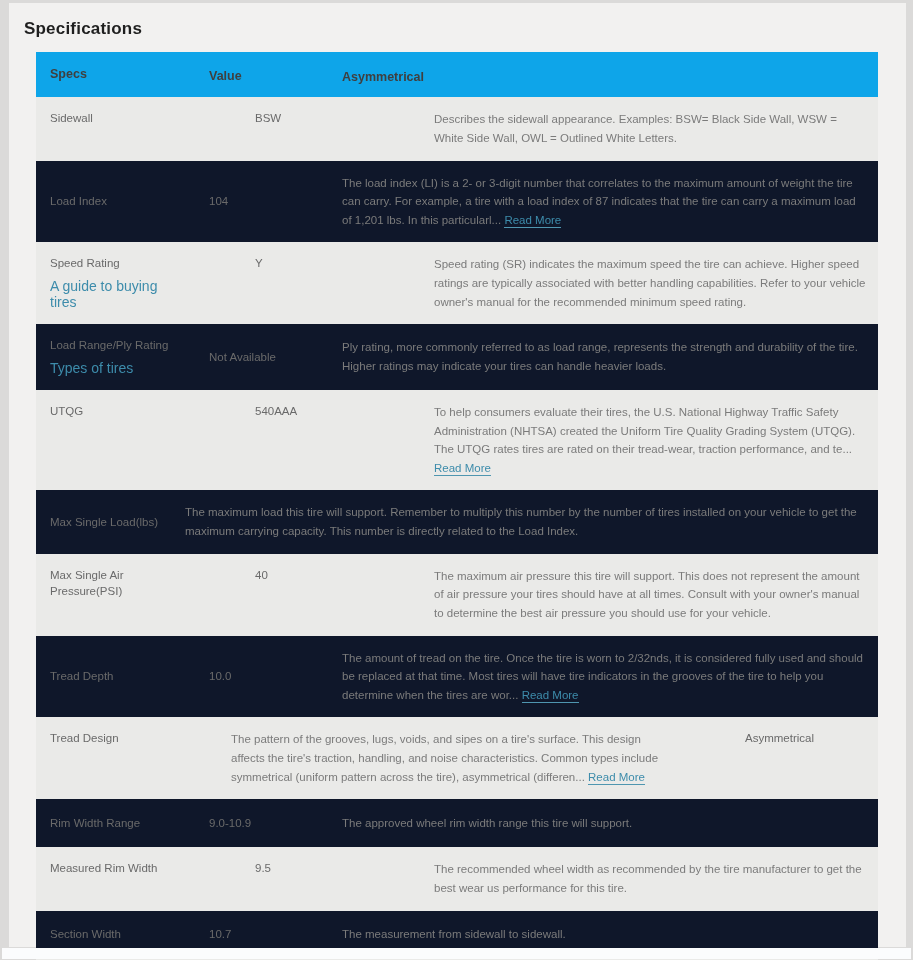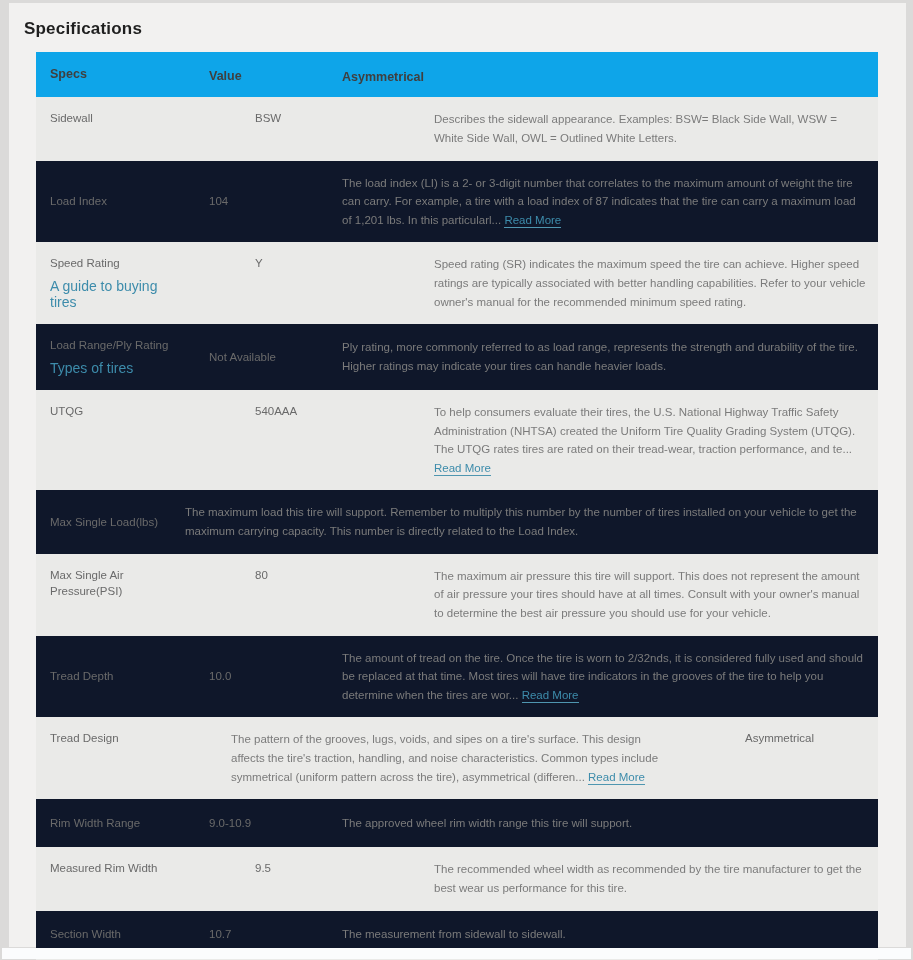--- a/index.html
+++ b/index.html
@@ -120,21 +120,21 @@
         <div class="trow plain">
           <div class="cell col-specs">
             <span class="spec-label">Max Single Load(lbs)</span>
           </div>
           <div class="cell col-desc"><span>The maximum load this tire will support. Remember to multiply this number by the number of tires installed on your vehicle to get the maximum carrying capacity. This number is directly related to the Load Index.</span></div>
         </div>
         <div class="trow shade">
           <div class="cell col-specs">
             <span class="spec-label">Max Single Air Pressure(PSI)</span>
           </div>
-          <div class="cell col-value">80</div>
+          <div class="cell col-value">40</div>
           <div class="cell col-desc"><span>The maximum air pressure this tire will support. This does not represent the amount of air pressure your tires should have at all times. Consult with your owner's manual to determine the best air pressure you should use for your vehicle.</span></div>
         </div>
         <div class="trow plain">
           <div class="cell col-specs">
             <span class="spec-label">Tread Depth</span>
           </div>
           <div class="cell col-value">10.0</div>
           <div class="cell col-desc"><span>The amount of tread on the tire. Once the tire is worn to 2/32nds, it is considered fully used and should be replaced at that time. Most tires will have tire indicators in the grooves of the tire to help you determine when the tires are wor...</span> <a class="read-more">Read More</a></div>
         </div>
         <div class="trow shade">

